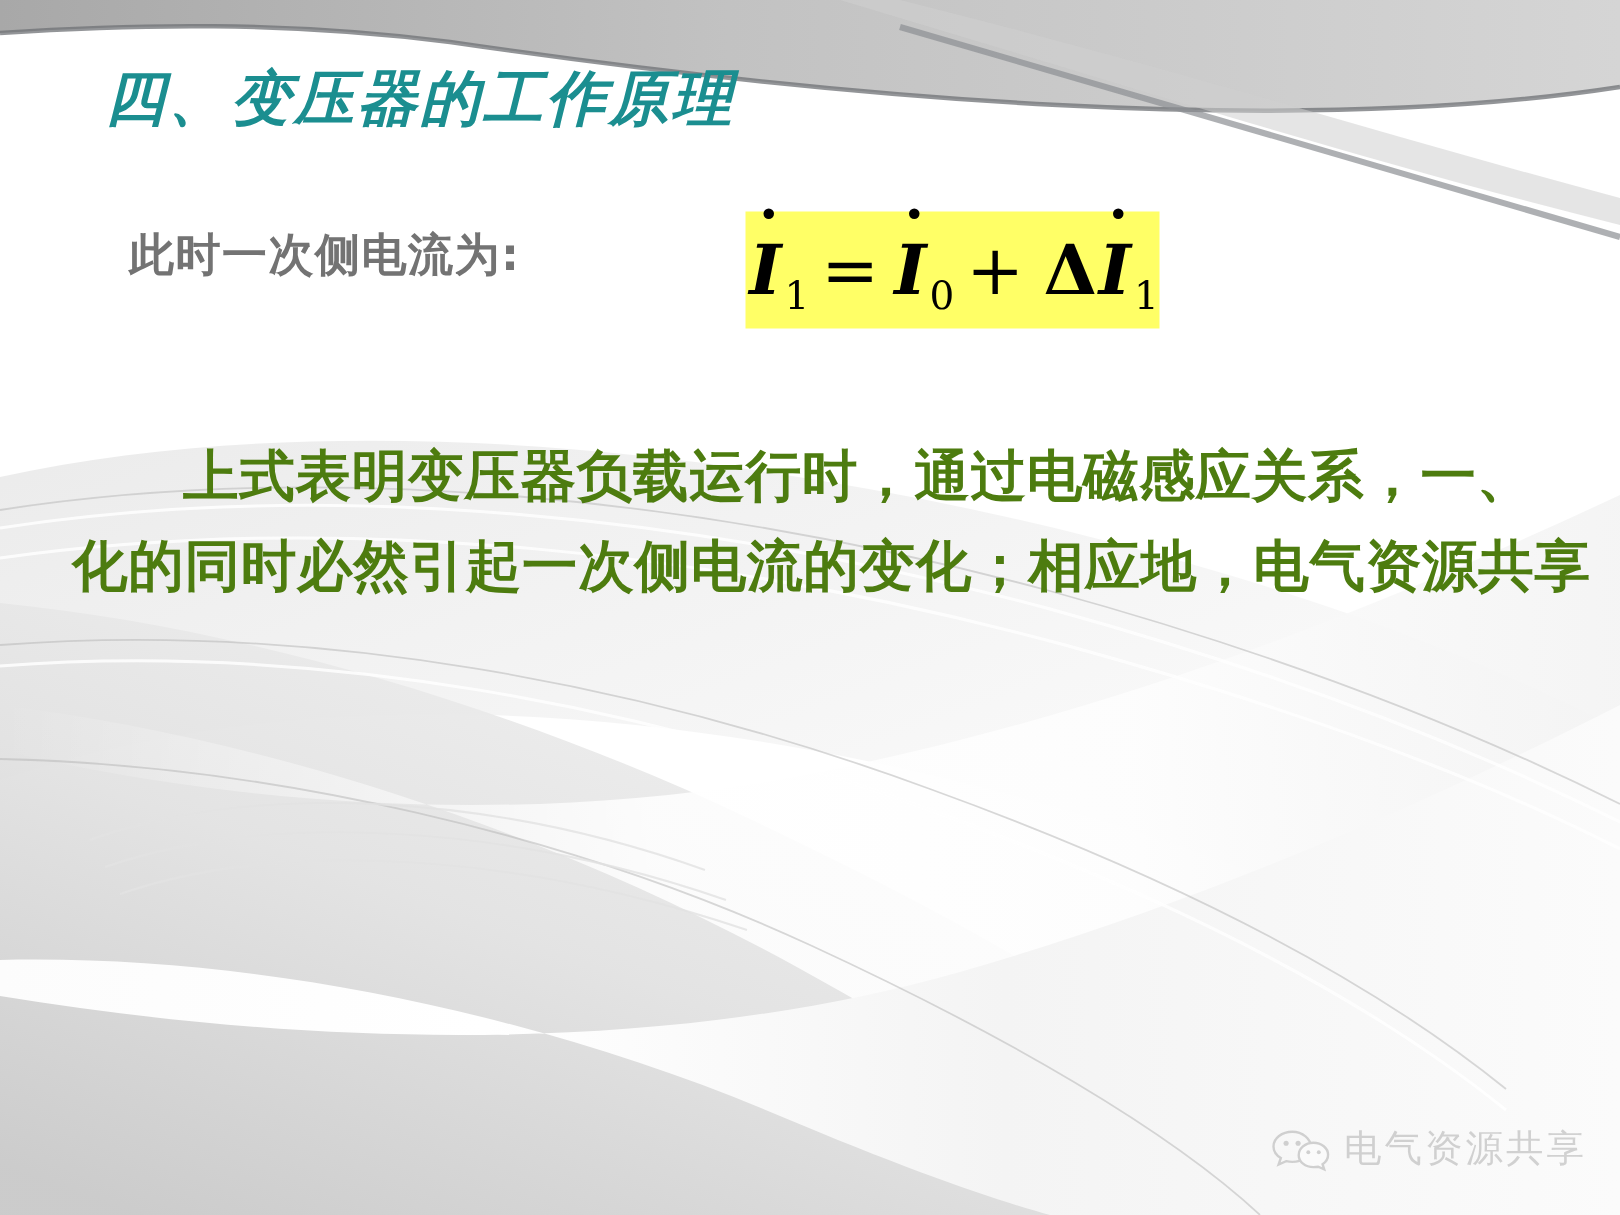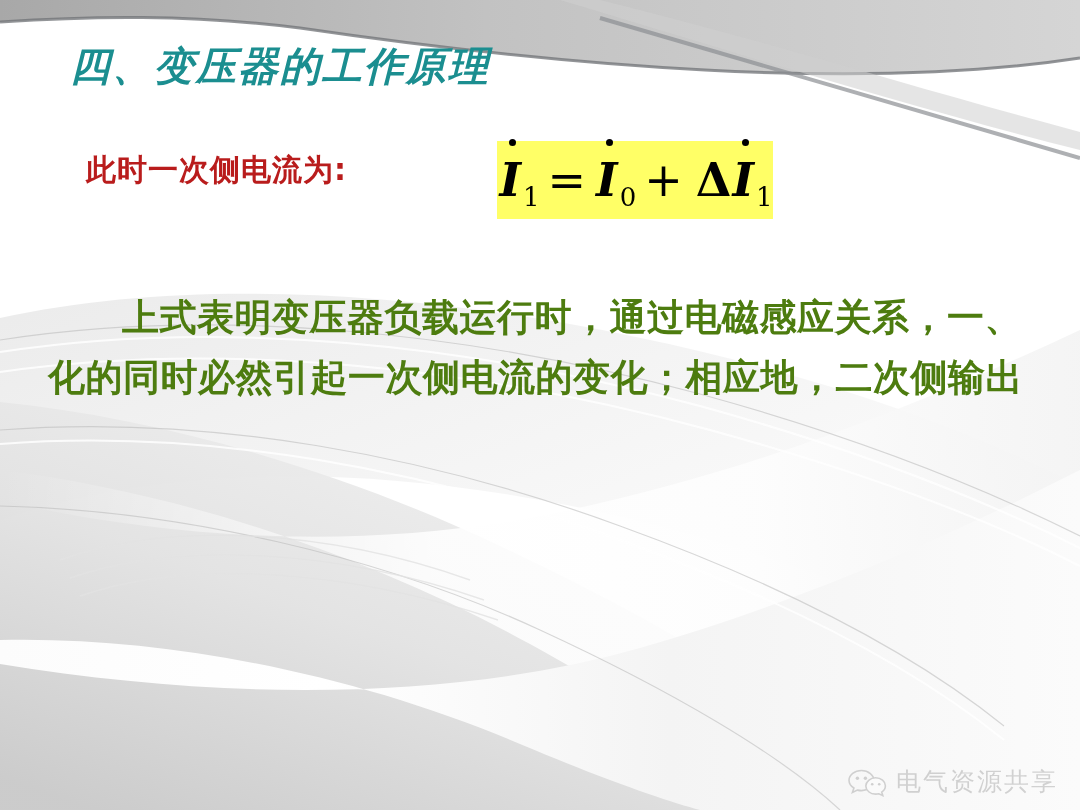--- a/index.html
+++ b/index.html
@@ -40,21 +40,21 @@
     line-height: 1.2;
   }
 
   
   #lead-line {
     position: absolute;
     left: 86px;
     top: 150px;
     font-size: 30px;
     font-weight: bold;
-    color: #b91c1c;
+    color: #737373;
     white-space: nowrap;
     letter-spacing: 1px;
   }
 
   
   #formula-box {
     position: absolute;
     left: 497px;
     top: 141px;
     width: 276px;
@@ -125,21 +125,21 @@
     white-space: nowrap;
   }
   #body-text .pline.indent {
     padding-left: 74px;
   }
 
   
   #watermark {
     position: absolute;
     right: 22px;
-    bottom: 12px;
+    bottom: 28px;
     display: flex;
     align-items: center;
     gap: 8px;
     opacity: 0.42;
   }
   #watermark .wm-text {
     font-size: 25px;
     color: #9a9a9a;
     letter-spacing: 2px;
     white-space: nowrap;
@@ -232,21 +232,21 @@
         <span class="sub">0</span>
         <span class="op">+</span>
         <span class="delta">Δ</span>
         <span class="sym"><span class="dot"></span><span>I</span></span>
         <span class="sub">1</span>
     </span>
   </div>
 
   <div id="body-text">
     <div class="pline indent">上式表明变压器负载运行时，通过电磁感应关系，一、</div>
-    <div class="pline">化的同时必然引起一次侧电流的变化；相应地，二次侧输出</div>
+    <div class="pline">化的同时必然引起一次侧电流的变化；相应地，电气资源共享</div>
   </div>
 
   <div id="watermark">
     <svg width="42" height="32" viewBox="0 0 42 32">
       <g fill="none" stroke="#9a9a9a" stroke-width="1.6">
         <path d="M15.5,4.5 C8.6,4.5 3,8.9 3,14.3 C3,17.4 4.9,20.2 7.9,22 L6.4,26.4
                  L11.4,24.1 C12.7,24.4 14.1,24.6 15.5,24.6 C22.4,24.6 28,20.2 28,14.8
                  C28,9.4 22.4,4.5 15.5,4.5 Z"></path>
         <path d="M29.6,11.8 C35,11.8 39.4,15.4 39.4,19.8 C39.4,22.3 38,24.6 35.7,26.1
                  L36.8,29.6 L32.8,27.8 C31.8,28 30.7,28.1 29.6,28.1 C24.2,28.1 19.8,24.5

